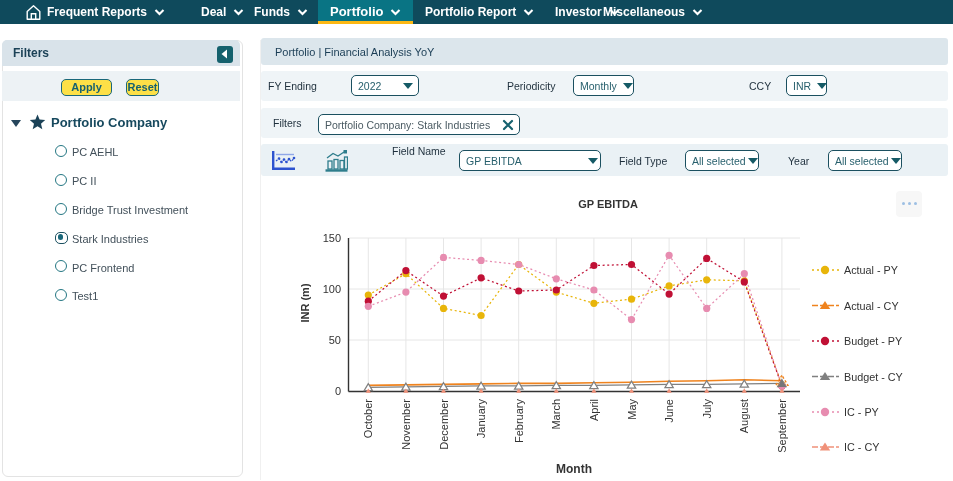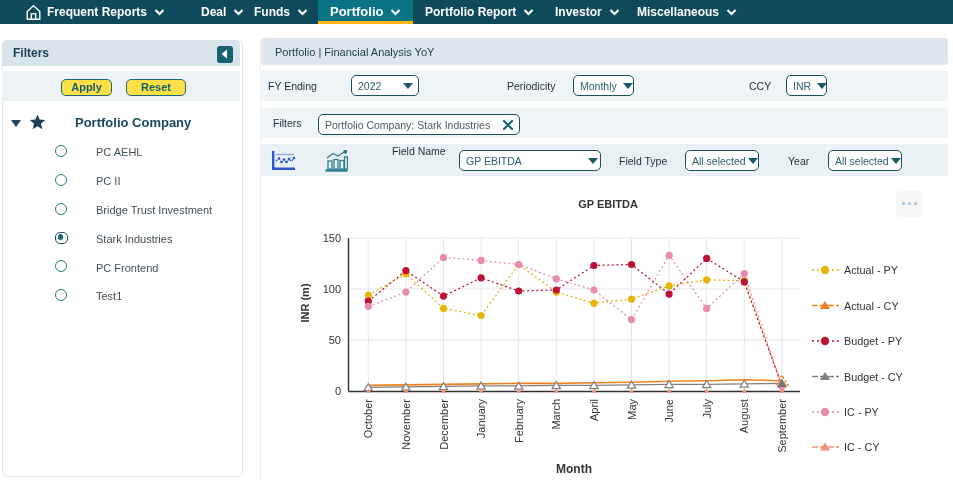--- a/index.html
+++ b/index.html
@@ -9,21 +9,21 @@
 .navitem { position:absolute; top:0; height:24px; line-height:24px; color:#fff; font-size:12px; font-weight:bold; white-space:nowrap; }
 .chev { display:inline-block; width:11px; height:8px; margin-left:7px; vertical-align:0px; }
 #tab { position:absolute; left:318px; top:0; width:95px; height:24px; background:#097484; border-bottom:3.5px solid #fcb813; }
 
 #sidebar { left:2px; top:40px; width:241px; height:437px; background:#fff; border:1px solid #e3e3e3; border-radius:6px; }
 #sbhead { left:2px; top:40px; width:238px; height:26px; background:#d9e3ea; border-radius:5px 5px 0 0; }
 #sbhead span { position:absolute; left:11px; top:6px; font-size:12px; font-weight:bold; color:#1c4257; }
 #collapse { left:217px; top:46px; width:16px; height:16.5px; background:#15616d; border-radius:3px; }
 #applybar { left:2px; top:71px; width:238px; height:30px; background:#edf2f5; }
 .btn { position:absolute; background:#fde047; border:1.6px solid #19677a; border-radius:5px; color:#17616f; font-weight:bold; font-size:11px; text-align:center; }
-.treelabel { position:absolute; font-size:11px; color:#42505a; white-space:nowrap;margin-left:24px; }
+.treelabel { position:absolute; font-size:11px; color:#42505a; white-space:nowrap; }
 .radio { position:absolute; width:12px; height:12px; border:1.5px solid #257783; border-radius:50%; background:#fff; }
 .radio.sel::after { content:""; position:absolute; left:1.7px; top:1.7px; width:5.6px; height:5.6px; background:#19677a; border-radius:50%; }
 
 .bar { position:absolute; left:261px; width:687px; border-radius:3px; }
 .blbl { position:absolute; font-size:10.5px; font-weight:normal; color:#1e2f3c; white-space:nowrap; }
 .sel { position:absolute; white-space:nowrap; background:#fff; border:1.5px solid #1b5060; border-radius:5px; color:#28606d; font-size:10.5px; display:flex; align-items:center; justify-content:space-between; padding:0 5px 0 6px; }
 .sel span { white-space:nowrap; }
 .caret { width:0; height:0; border-left:5px solid transparent; border-right:5px solid transparent; border-top:6.5px solid #155a66; flex:0 0 auto; margin-left:6px; }
 </style></head>
 <body>
@@ -44,37 +44,37 @@
     </svg></div>
 <div class="navitem" style="left:330px;font-size:13px">Portfolio<svg class="chev" viewBox="0 0 11 8" fill="none" stroke="#fff" stroke-width="2.1">
       <path d="M1.5 2 L5.5 6 L9.5 2"></path>
     </svg></div>
 <div class="navitem" style="left:425px">Portfolio Report<svg class="chev" viewBox="0 0 11 8" fill="none" stroke="#fff" stroke-width="2.1">
       <path d="M1.5 2 L5.5 6 L9.5 2"></path>
     </svg></div>
 <div class="navitem" style="left:555px">Investor<svg class="chev" viewBox="0 0 11 8" fill="none" stroke="#fff" stroke-width="2.1">
       <path d="M1.5 2 L5.5 6 L9.5 2"></path>
     </svg></div>
-<div class="navitem" style="left:637px">Miscellaneous<svg class="chev" viewBox="0 0 11 8" fill="none" stroke="#fff" stroke-width="2.1">
+<div class="navitem" style="left:603px">Miscellaneous<svg class="chev" viewBox="0 0 11 8" fill="none" stroke="#fff" stroke-width="2.1">
       <path d="M1.5 2 L5.5 6 L9.5 2"></path>
     </svg></div>
 
 <div class="abs" id="sidebar"></div>
 <div class="abs" style="left:260px;top:40px;width:1px;height:440px;background:#f0f0f0"></div>
 <div class="abs" id="sbhead">
     <span>Filters</span>
   </div>
 <div class="abs" id="collapse">
     <svg style="position:absolute;left:3px;top:3px" width="10" height="10" viewBox="0 0 10 10">
       <path d="M7 0.5 L7 9.5 L1.5 5 Z" fill="#fff"></path>
     </svg>
   </div>
 <div class="abs" id="applybar"></div>
 <div class="btn" style="left:61px;top:79px;width:51px;height:17px;line-height:14.5px">Apply</div>
-<div class="btn" style="left:126px;top:79px;width:60px;height:17px;line-height:14.5px">Reset</div>
+<div class="btn" style="left:126px;top:79px;width:33px;height:17px;line-height:14.5px">Reset</div>
 <svg class="abs" style="left:10px;top:118px" width="12" height="10" viewBox="0 0 12 10">
     <path d="M1 2 L11 2 L6 9 Z" fill="#27465c"></path>
   </svg>
 <svg class="abs" style="left:29px;top:114px" width="17" height="16" viewBox="0 0 17 16">
     <path d="M8.5 0.5 L10.6 5.6 L16.2 6 L12 9.7 L13.3 15.2 L8.5 12.2 L3.7 15.2 L5 9.7 L0.8 6 L6.4 5.6 Z" fill="#1b4257"></path>
   </svg>
 <div class="treelabel" style="left:51px;top:115px;font-weight:bold;color:#17495e;font-size:13px">Portfolio Company</div>
 <div class="radio" style="left:55px;top:144.5px"></div>
 <div class="treelabel" style="left:72px;top:146.0px">PC AEHL</div>
 <div class="radio" style="left:55px;top:173.5px"></div>

